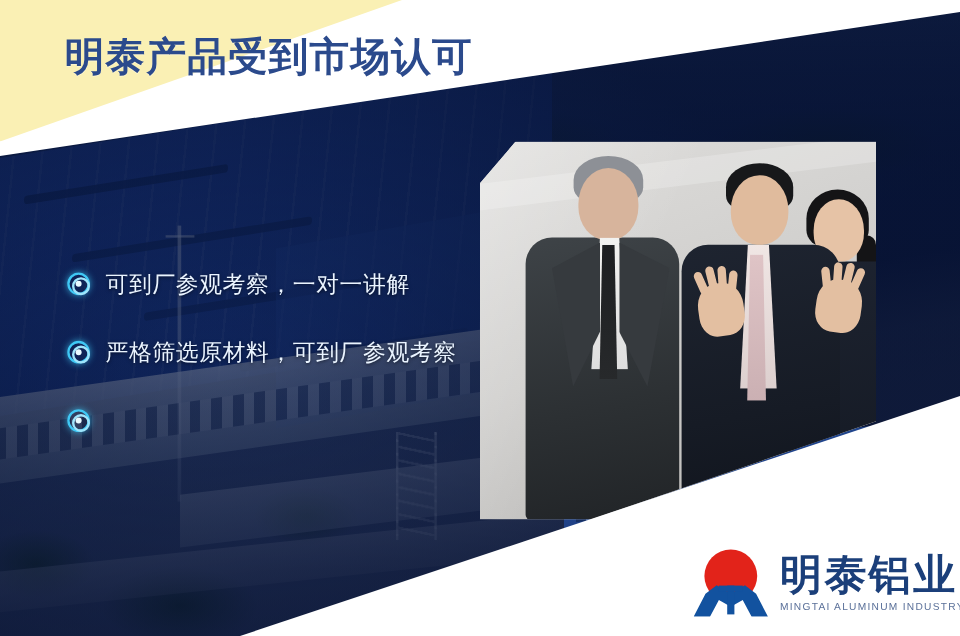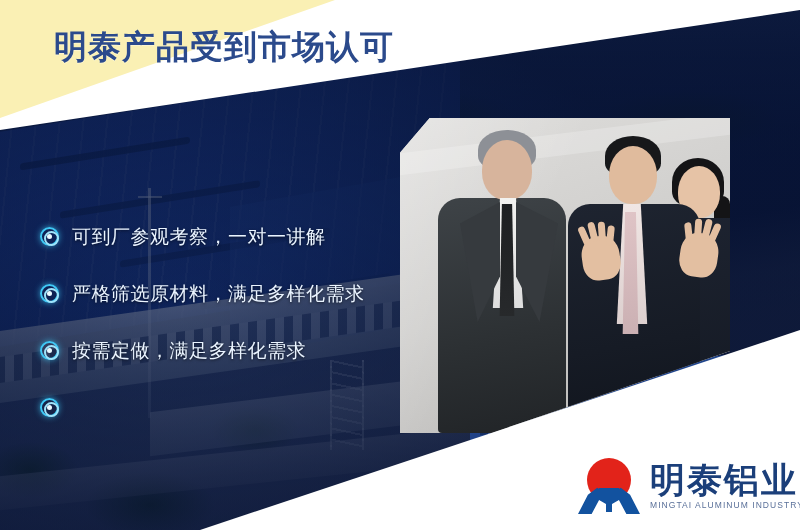--- a/index.html
+++ b/index.html
@@ -330,21 +330,21 @@
     width: 50px; height: 13px;
     background: linear-gradient(90deg, #c23b3b 0%, #c23b3b 22%, #25498f 22%, #25498f 100%);
     opacity: 0.85;
     border-radius: 2px;
     transform: skewY(-6deg);
   }
 
   
   .bullets {
     position: absolute;
-    left: 40px; top: 208px;
+    left: 56px; top: 208px;
     width: 340px;
   }
   .bullet-row {
     display: flex;
     align-items: center;
     height: 57px;
   }
   .bullet-icon {
     position: relative;
     width: 19px; height: 19px;
@@ -515,31 +515,23 @@
       </span>
       <span class="bullet-text">可到厂参观考察，一对一讲解</span>
     </div>
 
     <div class="bullet-row">
       <span class="bullet-icon">
         <span class="ring-out"></span>
           <span class="ring-mid"></span>
           <span class="dot"></span>
       </span>
-      <span class="bullet-text">严格筛选原材料，满足多样化需求</span>
+      <span class="bullet-text">严格筛选原材料，可到厂参观考察</span>
     </div>
 
-    <div class="bullet-row">
-      <span class="bullet-icon">
-        <span class="ring-out"></span>
-          <span class="ring-mid"></span>
-          <span class="dot"></span>
-      </span>
-      <span class="bullet-text">按需定做，满足多样化需求</span>
-    </div>
 
     <div class="bullet-row">
       <span class="bullet-icon">
         <span class="ring-out"></span>
           <span class="ring-mid"></span>
           <span class="dot"></span>
       </span>
     </div>
 
   </div>

